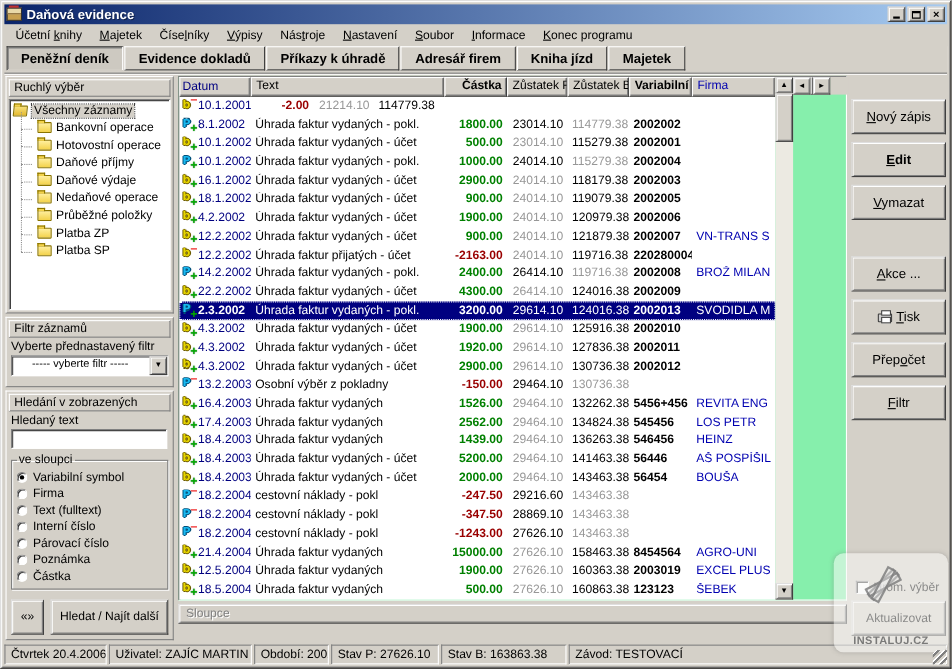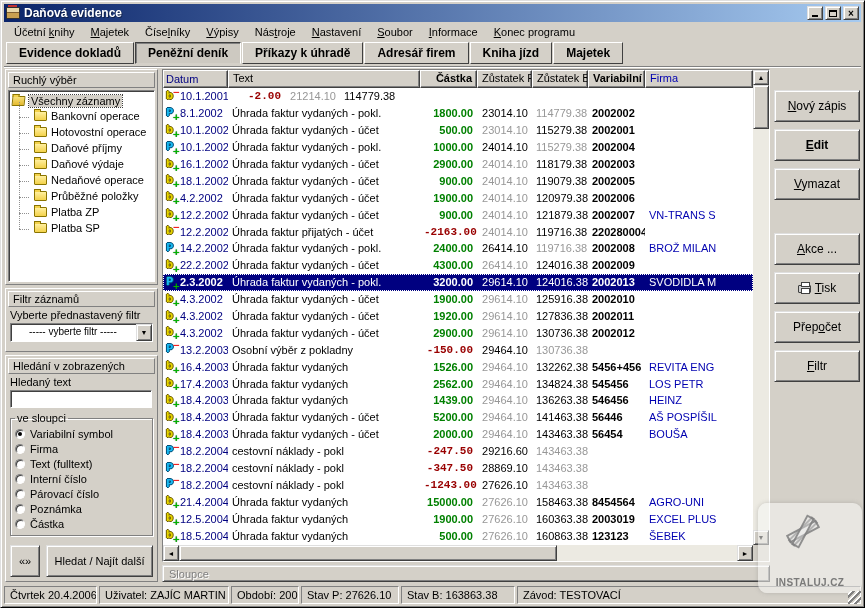--- a/index.html
+++ b/index.html
@@ -72,37 +72,37 @@
   .radio.on::after{content:''; position:absolute; left:2px; top:2px; width:4px; height:4px; border-radius:50%; background:#000;}
   .search-btns{display:flex; gap:6px; margin:9px 2px 2px 2px;}
   .btn{font:11px "Liberation Sans",sans-serif; height:32px; padding:0 6px; cursor:default;
     border:1px solid; border-color:#dfdfdf #404040 #404040 #dfdfdf;
     box-shadow:inset 1px 1px 0 #fff, inset -1px -1px 0 #808080; background:var(--silver); white-space:nowrap;}
   .btn.small{width:30px; flex:0 0 auto;}
   .btn.grow{flex:1;}
   
   .table-wrap{flex:1; display:flex; flex-direction:column; min-width:0;}
   .table-frame{border:1px solid; border-color:#808080 #fff #fff #808080; box-shadow:inset 1px 1px 0 #404040;
-    background:#86efac; display:flex; flex-direction:column;}
+    background:#86efac; display:flex; }
   .grid{display:flex; height:475px;}
   .grid-cols{flex:1; display:flex; flex-direction:column; overflow:hidden; background:#fff;}
   .thead{display:flex; height:18px; flex:0 0 auto;}
   .hcell{font-size:11px; padding:1px 4px; overflow:hidden; white-space:nowrap;
     border:1px solid; border-color:#fff #404040 #404040 #fff;
     box-shadow:inset -1px -1px 0 #808080; background:var(--silver);}
   .trow{display:flex; height:16.9px; align-items:center; font-size:11px; white-space:nowrap;}
   .cell{overflow:hidden; padding:0 4px; flex:0 0 auto;}
   .c-date{width:65px; color:var(--datec); display:flex; align-items:center; gap:2px; padding:0 2px;}
-  .c-text{width:192px; color:#000;}
+  .c-text{width:176px; color:#000;}
   .c-amount{width:57px; text-align:right; font-weight:bold;}
   .c-np{width:55px; text-align:right;}
   .c-nb{width:56px; text-align:left;}
   .c-vs{width:57px; font-weight:bold;}
   .c-firm{flex:1 1 auto; color:var(--firmc);}
-  .pos{color:var(--pos);} .neg{color:var(--neg);font-family:Liberation Mono, monospace;} .gray{color:var(--muted);}
+  .pos{color:var(--pos);} .neg{color:var(--neg);} .gray{color:var(--muted);}
   .trow.selected{background:var(--sel); outline:1px dotted #fff; outline-offset:-1px;}
   .trow.selected .cell{color:#fff;} .trow.selected .c-date{font-weight:bold;}
   .row-icon{position:relative; width:13px; height:13px; flex:0 0 auto;
     font:bold 10px "DejaVu Sans",sans-serif;}
   .row-icon .glyph{position:absolute; left:1px; top:0;}
   .row-icon.bank .glyph{color:#e6d400; text-shadow:-1px 0 #6d5c00,1px 0 #6d5c00,0 -1px #6d5c00,0 1px #6d5c00;}
   .row-icon.cash .glyph{color:#19b8f0; text-shadow:-1px 0 #004f78,1px 0 #004f78,0 -1px #004f78,0 1px #004f78;}
   .row-icon .sign{position:absolute; right:-2px; font:bold 9px "DejaVu Sans",sans-serif;}
   .row-icon .sign.plus{color:#00b400; bottom:-2px; text-shadow:0 0 1px #004000;}
   .row-icon .sign.minus{color:#ee1111; top:-3px;}
@@ -173,22 +173,22 @@
       <span class="menu-item"><u>M</u>ajetek</span>
       <span class="menu-item">Číse<u>l</u>níky</span>
       <span class="menu-item"><u>V</u>ýpisy</span>
       <span class="menu-item">Nás<u>t</u>roje</span>
       <span class="menu-item"><u>N</u>astavení</span>
       <span class="menu-item"><u>S</u>oubor</span>
       <span class="menu-item"><u>I</u>nformace</span>
       <span class="menu-item"><u>K</u>onec programu</span>
     </div>
   <div class="tabbar" id="tabbar">
+      <div class="tab active">Peněžní deník</div>
       <div class="tab">Evidence dokladů</div>
-      <div class="tab active">Peněžní deník</div>
       <div class="tab">Příkazy k úhradě</div>
       <div class="tab">Adresář firem</div>
       <div class="tab">Kniha jízd</div>
       <div class="tab">Majetek</div>
     </div>
 
   <div class="main">
     <div class="left-col">
 
       <div class="panel" style="height:219px;">
@@ -721,20 +721,27 @@
             <div class="sb-btn raised">►</div>
           </div>
           <div class="corner"></div>
         </div>
       </div>
       <button class="btn sloupce">Sloupce</button>
     </div>
 
     <div class="right-col">
       <div id="sidebtns"><button class="btn side"><u>N</u>ový zápis</button><button class="btn side bold"><u>E</u>dit</button><button class="btn side"><u>V</u>ymazat</button><button class="btn side" style="margin-top: 26px;"><u>A</u>kce ...</button><button class="btn side"><span class="printer-icon"></span><u>T</u>isk</button><button class="btn side">Přep<u>o</u>čet</button><button class="btn side"><u>F</u>iltr</button></div>
+      <div class="bottom-right">
+        <label class="chk-row">
+          <span class="chk sunken"></span>
+          <span>Hrom. výběr</span>
+        </label>
+        <button class="btn">Aktualizovat</button>
+      </div>
     </div>
   </div>
 
   <div class="statusbar" id="statusbar">
       <div class="seg" style="width: 93px;">Čtvrtek 20.4.2006</div>
       <div class="seg" style="width: 130px;">Uživatel: ZAJÍC MARTIN</div>
       <div class="seg" style="width: 68px;">Období: 2002</div>
       <div class="seg" style="width: 98px;">Stav P: 27626.10</div>
       <div class="seg" style="width: 114px;">Stav B: 163863.38</div>
       <div class="seg" style="flex: 1 1 0%;">Závod: TESTOVACÍ</div>

